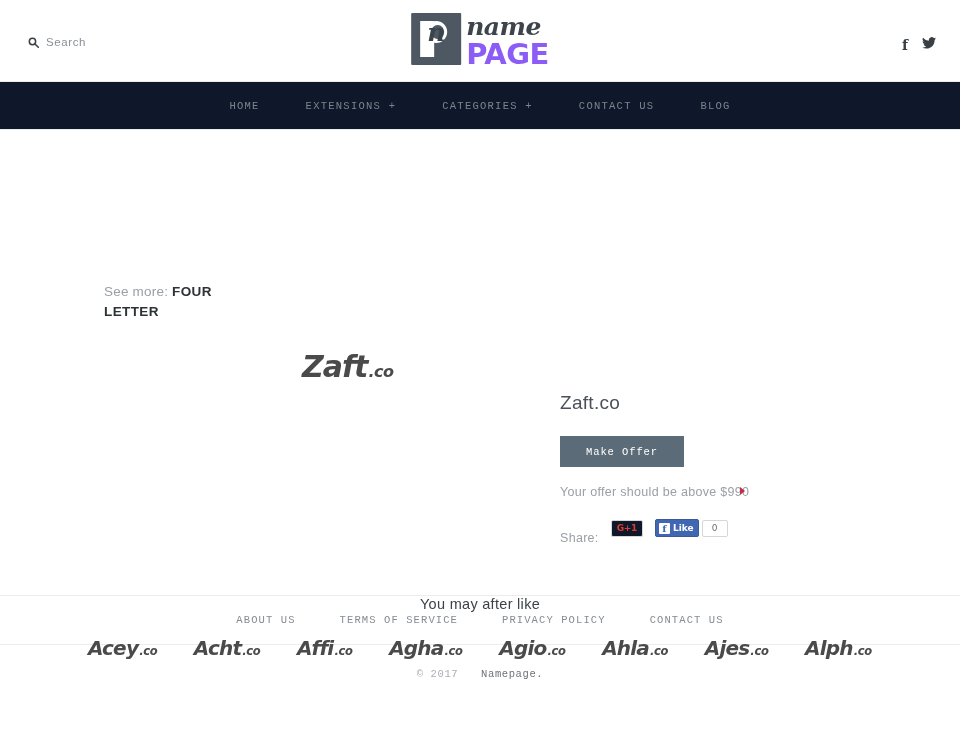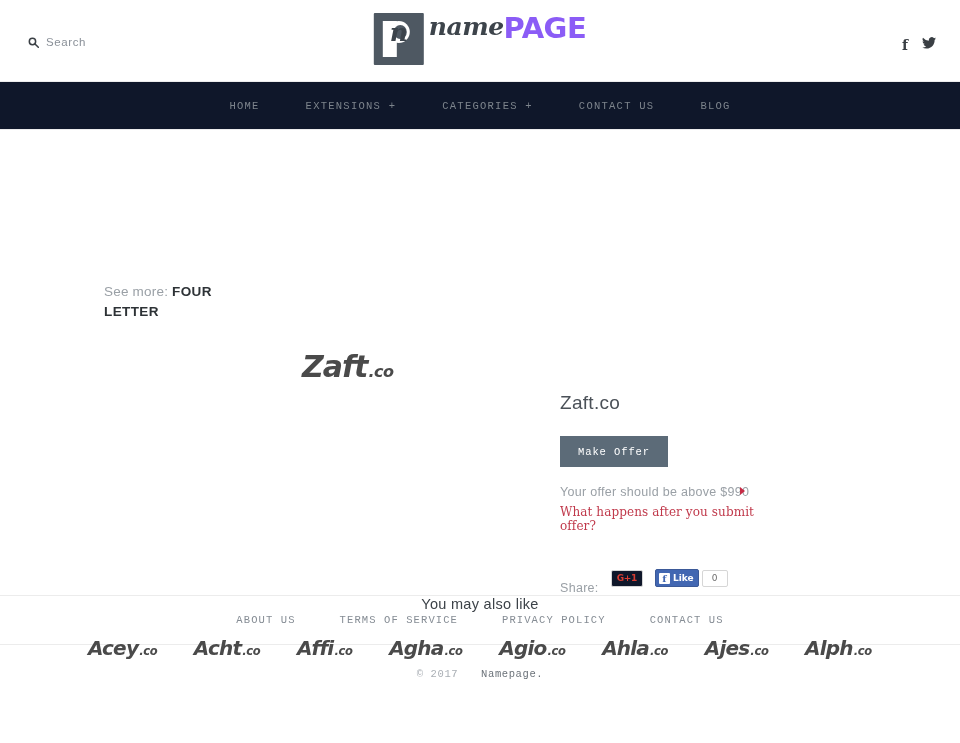--- a/index.html
+++ b/index.html
@@ -93,21 +93,21 @@
     top: 7px;
     font-family: "DejaVu Serif", serif;
     font-style: italic;
     font-weight: 700;
     font-size: 25px;
     color: #3b434b;
     line-height: 1;
   }
   .logo-text {
     display: flex;
-    flex-direction: row;
+    flex-direction: column;
     line-height: 1;
     padding-top: 1px;
   }
   .logo-name {
     font-family: "DejaVu Serif", serif;
     font-style: italic;
     font-weight: 700;
     font-size: 25px;
     color: #3d444b;
     letter-spacing: -0.5px;
@@ -221,21 +221,21 @@
   .detail-title {
     font-family: "Liberation Sans", sans-serif;
     font-size: 19px;
     color: #4b5158;
     letter-spacing: 0.3px;
     margin: 0 0 22px 0;
     font-weight: 400;
   }
   .make-offer-btn {
     display: block;
-    width: 108px;
+    width: 124px;
     height: 31px;
     background: #5c6b78;
     color: #ffffff;
     border: none;
     font-family: "Liberation Mono", monospace;
     font-size: 10.5px;
     letter-spacing: 0.9px;
     cursor: pointer;
     padding: 0;
     margin-bottom: 16px;
@@ -482,36 +482,35 @@
   <div class="detail">
     <h1 class="detail-title">Zaft.co</h1>
 
     <button class="make-offer-btn">Make Offer</button>
 
     <div class="offer-note">
       <span>Your offer should be above $990</span>
       <span class="offer-marker"></span>
     </div>
 
-    <a class="help-link">What happens after you submit offer?</a>
 
     <div class="share-row">
       <span class="share-label">Share:</span>
       <span class="gplus-btn">G+1</span>
       <span class="fb-like-wrap">
         <span class="fb-like-btn">
           <span class="f-mark">f</span>
           <span class="like-txt">Like</span>
         </span>
         <span class="fb-count">0</span>
       </span>
     </div>
   </div>
 
-  <div class="also-title">You may also like</div>
+  <div class="also-title">You may after like</div>
 
   <div class="also-row">
     <div class="also-item">
       <span class="sld">Acey</span>
       <span class="tld">.co</span>
     </div>
     <div class="also-item">
       <span class="sld">Acht</span>
       <span class="tld">.co</span>
     </div>

